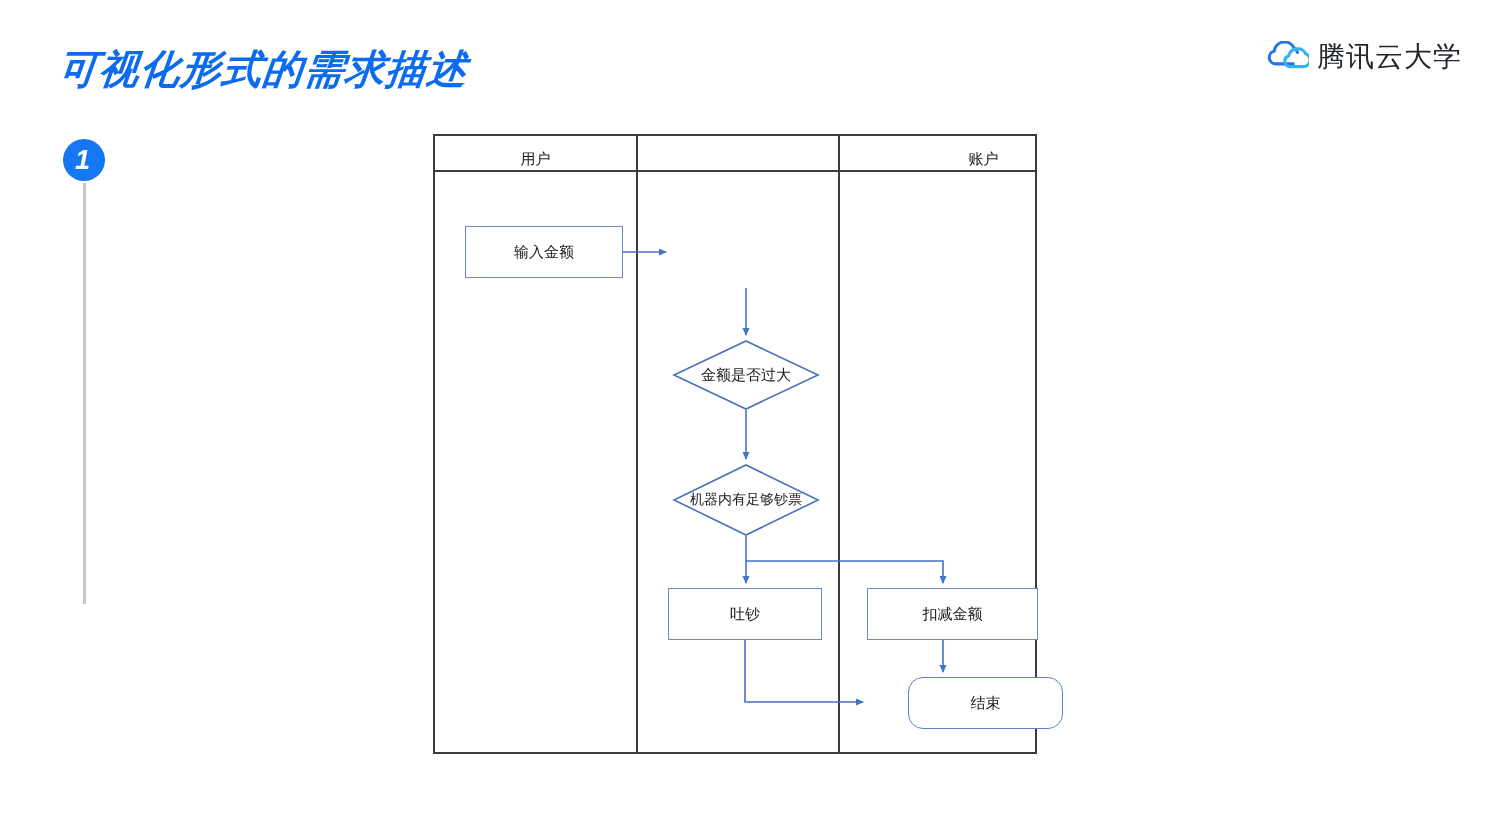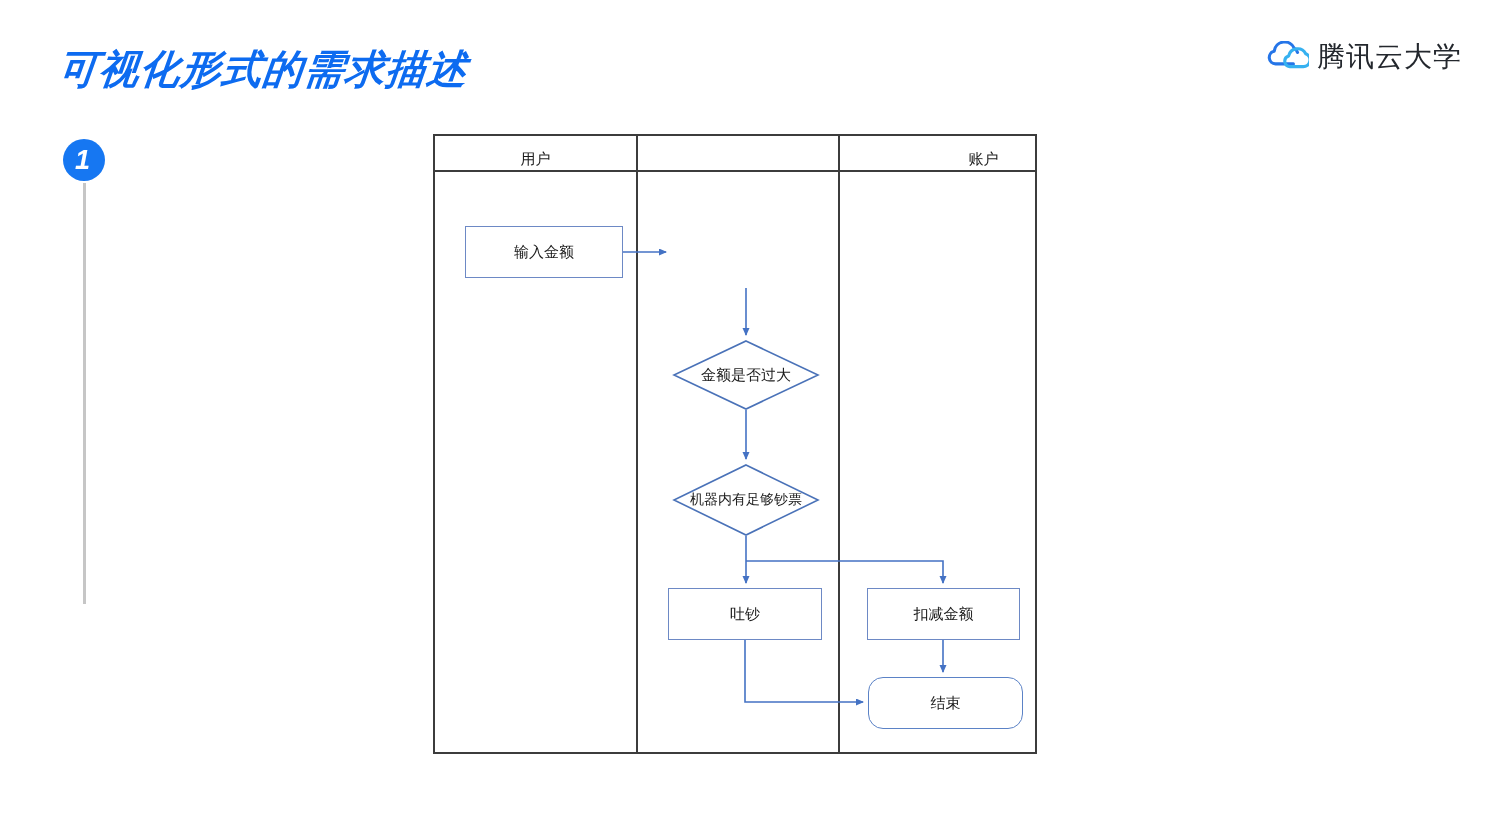--- a/index.html
+++ b/index.html
@@ -69,31 +69,31 @@
 
   
   .node {
     position: absolute;
     display: flex; align-items: center; justify-content: center;
     font-size: 15px; color: #1a1a1a;
     background: #fff;
     text-align: center;
   }
   .proc { border: 1.5px solid #6d89c5; }
-  .rounded { border: 1.7px solid #5b82c6; border-radius: 15px; }
+  .rounded { border: 1.7px solid #5b82c6; border-radius: 15px; margin-left: 40px; }
   .diamond { background: transparent; }
   .diamond svg { position: absolute; inset: 0; }
   .diamond .lbl { position: relative; z-index: 1; }
 
   .n-input   { left: 30px;  top: 90px;  width: 158px; height: 52px; }
   .n-d1      { left: 237px; top: 80px;  width: 148px; height: 72px; }
   .n-d2      { left: 237px; top: 204px; width: 148px; height: 70px; }
   .n-d3      { left: 237px; top: 328px; width: 148px; height: 72px; font-size: 14px; }
   .n-disp    { left: 233px; top: 452px; width: 154px; height: 52px; }
-  .n-deduct  { left: 432px; top: 452px; width: 153px; height: 52px; }
+  .n-deduct  { left: 432px; top: 452px; width: 171px; height: 52px; }
   .n-end     { left: 433px; top: 541px; width: 155px; height: 52px; }
 
   .connectors { position: absolute; inset: 0; width: 604px; height: 620px; pointer-events: none; }
 </style>
 </head>
 <body>
 
 <div class="page-title">可视化形式的需求描述</div>
 
 <div class="brand">

